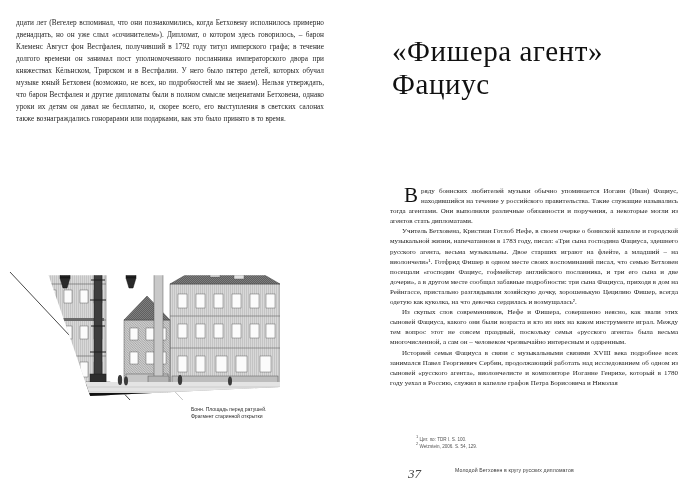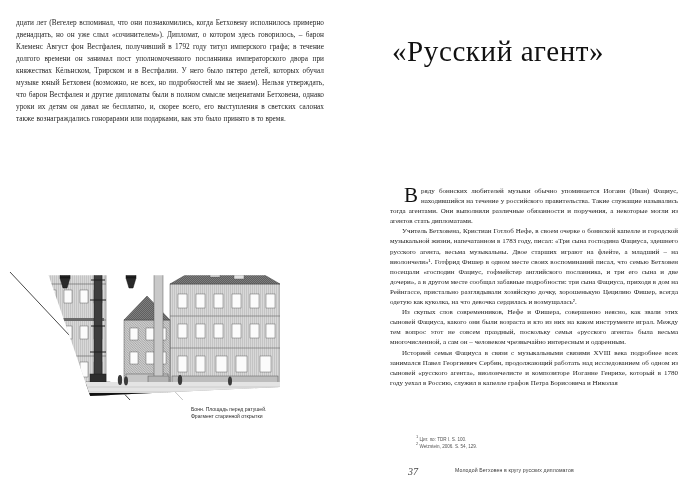--- a/index.html
+++ b/index.html
@@ -138,21 +138,21 @@
     top: 466px;
     width: 339px;
     height: 14px;
     font-family: "Liberation Sans", "DejaVu Sans", sans-serif;
     color: #3a3a3a;
   }
   .folio {
     position: absolute;
     left: 68px;
     top: 0;
-    font-size: 10px;
+    font-size: 13px;
     font-style: italic;
     color: #444444;
     font-family: "Liberation Serif", "DejaVu Serif", serif;
   }
   .running-head {
     position: absolute;
     left: 115px;
     top: 1px;
     font-size: 5.2px;
     letter-spacing: 0.12px;
@@ -353,21 +353,22 @@
 
     <div class="caption">
       <div>Бонн. Площадь перед ратушей.</div>
       <div>Фрагмент старинной открытки</div>
     </div>
   </div>
 
   <div class="page page-right">
 
     <h1 class="chapter-title">
-      <span>«Русский агент»</span><br>
+      <span>«Фишера агент»</span><br>
+      <span>Фациус</span>
     </h1>
 
     <div class="right-body">
       <p class="first"><span class="dropcap">В</span><span>ряду боннских любителей музыки обычно упоминается Иоганн (Иван) Фациус, находившийся на течение у российского правительства. Такие служащие назывались тогда агентами. Они выполняли различные обязанности и поручения, а некоторые могли из агентов стать дипломатами.</span></p>
       <p>Учитель Бетховена, Кристиан Готлоб Нефе, в своем очерке о боннской капелле и городской музыкальной жизни, напечатанном в 1783 году, писал: «Три сына господина Фациуса, здешнего русского агента, весьма музыкальны. Двое старших играют на флейте, а младший – на виолончели»¹. Готфрид Фишер в одном месте своих воспоминаний писал, что семью Бетховен посещали «господин Фациус, гофмейстер английского посланника, и три его сына и две дочери», а в другом месте сообщал забавные подробности: три сына Фациуса, приходя в дом на Рейнгассе, пристально разглядывали хозяйскую дочку, хорошенькую Цецилию Фишер, всегда одетую как куколка, на что девочка сердилась и возмущалась².</p>
       <p>Из скупых слов современников, Нефе и Фишера, совершенно неясно, как звали этих сыновей Фациуса, какого они были возраста и кто из них на каком инструменте играл. Между тем вопрос этот не совсем праздный, поскольку семья «русского агента» была весьма многочисленной, а сам он – человеком чрезвычайно интересным и одаренным.</p>
       <p>Историей семьи Фациуса в связи с музыкальными связями XVIII века подробнее всех занимался Павел Георгиевич Сербин, продолжающий работать над исследованием об одном из сыновей «русского агента», виолончелисте и композиторе Иоганне Генрихе, который в 1780 году уехал в Россию, служил в капелле графов Петра Борисовича и Николая</p>
     </div>
 
     <div class="footnotes">

